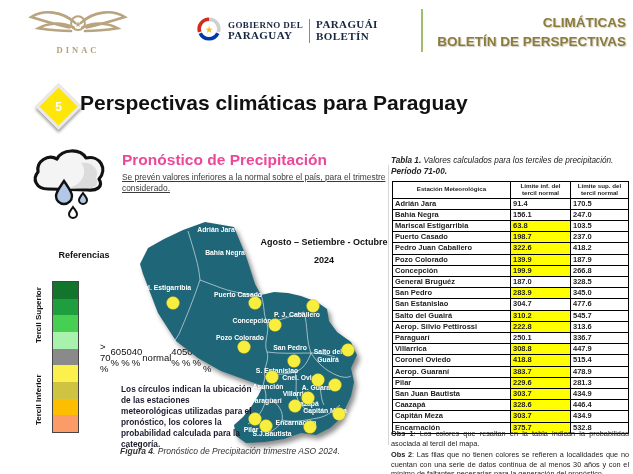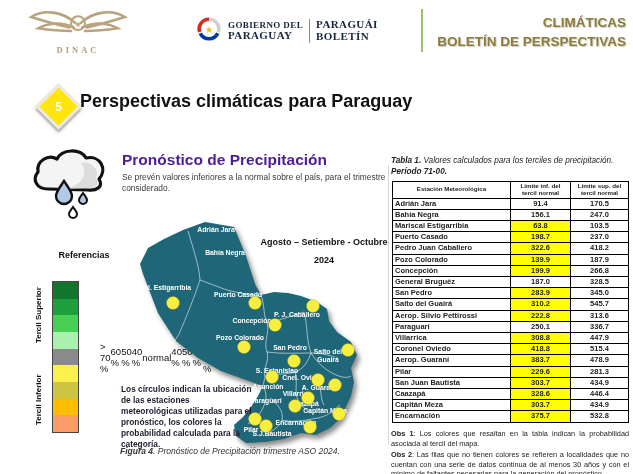--- a/index.html
+++ b/index.html
@@ -21,51 +21,51 @@
       font-weight:bold;font-size:13.5px;line-height:19px;
       text-shadow:1px 1px 1px rgba(60,50,10,.25);}
 
   
   .diamond{left:42px;top:90px;width:27px;height:27px;background:#ffe60a;
       transform:rotate(45deg);border:3px solid #e9e9e9;
       box-shadow:2px 2px 3px rgba(0,0,0,.35);}
   .diamond span{position:absolute;left:0;top:0;width:100%;height:100%;
       transform:rotate(-45deg);display:flex;align-items:center;justify-content:center;
       color:#ffffff;font-weight:bold;font-size:12px;}
-  .h1{left:80px;top:91px;font-size:18px;font-weight:bold;color:#111;}
+  .h1{left:80px;top:91px;font-size:21px;font-weight:bold;color:#111;}
 
   
   .refs-title{left:40px;top:250px;width:88px;text-align:center;font-weight:bold;font-size:9px;color:#111;}
   .scale{left:52px;top:281px;width:27px;height:152px;border:1px solid #444;
       display:flex;flex-direction:column;box-sizing:border-box;}
   .scale .sw{flex:1;}
   .scale-labels{left:100px;top:281px;width:60px;height:152px;display:flex;flex-direction:row;}
   .scale-labels div{flex:1;display:flex;align-items:center;font-size:9.5px;color:#111;}
   .tercil{font-size:8px;font-weight:bold;color:#111;writing-mode:vertical-rl;transform:rotate(180deg);
       text-align:center;}
   .tsup{left:34px;top:282px;height:67px;}
   .tinf{left:34px;top:366px;height:67px;}
 
   
-  .fheading{left:122px;top:151px;font-size:15.5px;font-weight:bold;color:#4c1d95;}
-  .fdesc{left:122px;top:172px;width:264px;font-size:8.4px;line-height:10.5px;color:#3a3a3a;}
+  .fheading{left:122px;top:151px;font-size:15.5px;font-weight:bold;color:#ec4899;}
+  .fdesc{left:122px;top:172px;width:264px;font-size:8.4px;line-height:10.5px;color:#3a3a3a;text-decoration:underline;}
   .map-note{left:121px;top:353px;width:132px;font-size:8.3px;line-height:11px;
       font-weight:bold;color:#1c1c2e;margin-top:31px;}
   .figcap{left:120px;top:446px;width:280px;font-size:8.5px;font-style:italic;color:#333;}
   .figcap b{font-style:italic;}
   .colsep{left:388px;top:165px;width:1px;height:280px;background:#d6d6d6;}
 
   
   .tabcap{left:391px;top:155px;width:240px;font-size:8.2px;font-style:italic;color:#222;line-height:11px;}
   table.terciles{left:392px;top:181px;position:absolute;border-collapse:collapse;
       width:236px;table-layout:fixed;}
   .terciles th,.terciles td{border:1px solid #000;padding:1px 2px;
       font-size:7.5px;font-weight:bold;line-height:8.2px;overflow:hidden;white-space:nowrap;}
   .terciles th{font-size:6.2px;text-align:center;line-height:6.8px;font-weight:bold;}
-  .terciles td.num{text-align:center;}
+  .terciles td.num{text-align:left;}
   .terciles td.hl{background:#ffff00;}
   .terciles{border:1.5px solid #000;}
   .obs{left:391px;top:429px;width:238px;font-size:7.3px;line-height:9.6px;color:#222;text-align:justify;}
   .obs p{margin:0 0 2px 0;}
 
   
   text.stl{fill:#ffffff;font-weight:bold;font-size:6.8px;font-family:"Liberation Sans",sans-serif;}
   text.period{fill:#111;font-weight:bold;font-size:9px;font-family:"Liberation Sans",sans-serif;}
 </style>
 </head>
@@ -288,20 +288,25 @@
         <td>General Bruguéz</td>
         <td class="num">187.0</td>
         <td class="num">328.5</td>
       </tr>
       <tr>
         <td>San Pedro</td>
         <td class="num hl">283.9</td>
         <td class="num">345.0</td>
       </tr>
       <tr>
+        <td>San Estanislao</td>
+        <td class="num">304.7</td>
+        <td class="num">477.6</td>
+      </tr>
+      <tr>
         <td>Salto del Guairá</td>
         <td class="num hl">310.2</td>
         <td class="num">545.7</td>
       </tr>
       <tr>
         <td>Aerop. Silvio Pettirossi</td>
         <td class="num hl">222.8</td>
         <td class="num">313.6</td>
       </tr>
       <tr>

